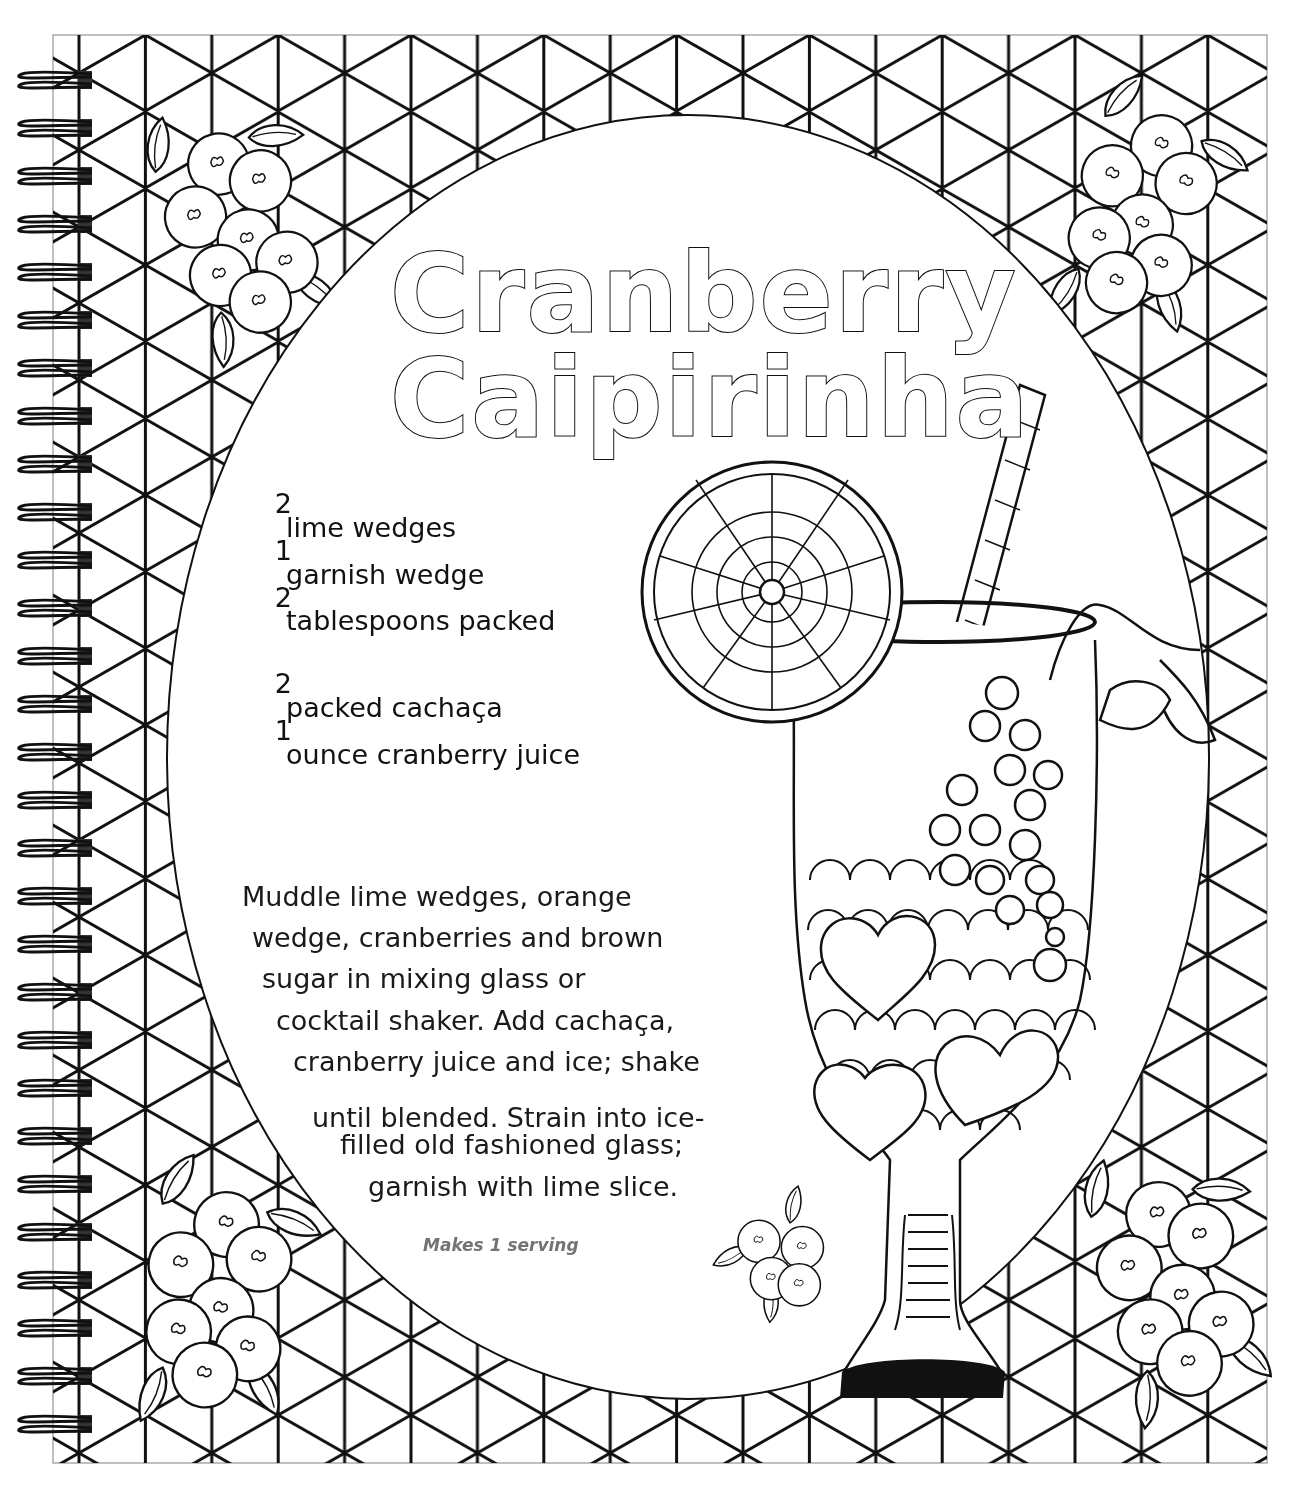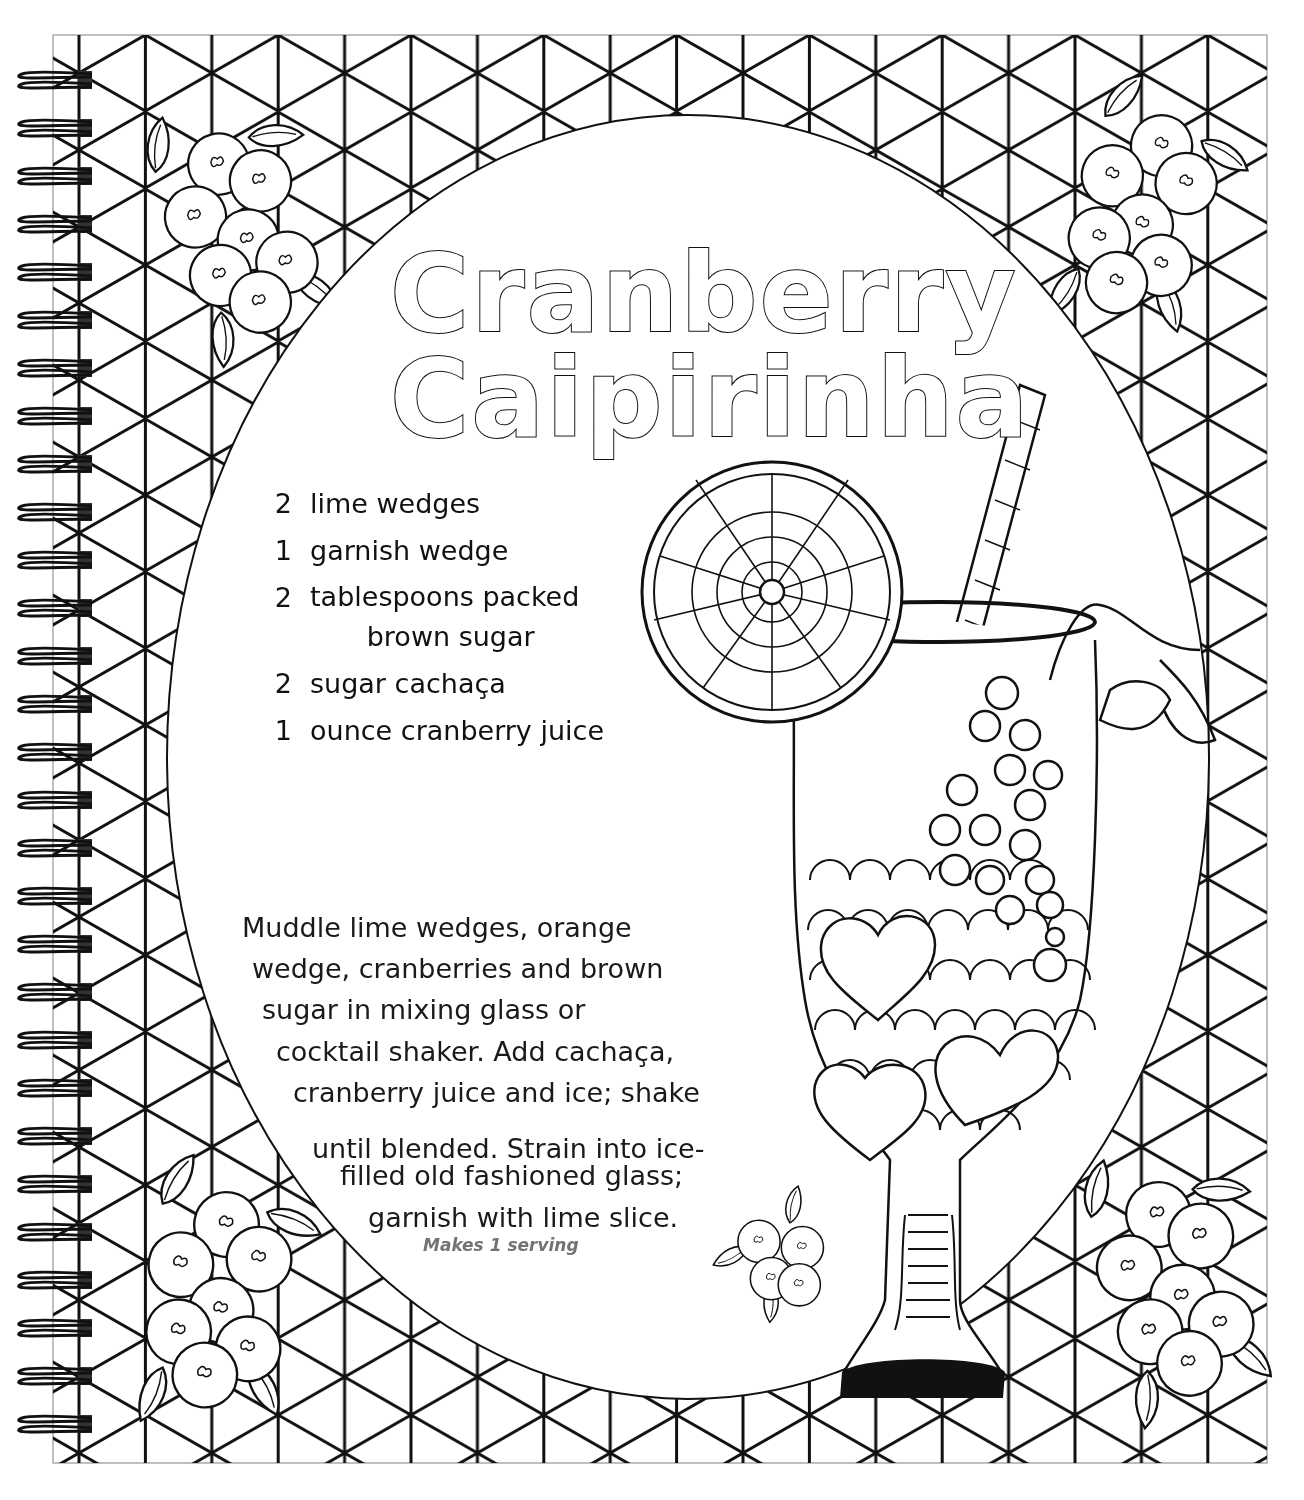--- a/index.html
+++ b/index.html
@@ -10,26 +10,26 @@
     font-family:"DejaVu Sans", sans-serif; font-weight:bold;
     color:#ffffff; -webkit-text-stroke:2px #111; paint-order:stroke fill;
     font-size:108px; line-height:1; letter-spacing:2px;
   }
   .title.l1 { top:240px; }
   .title.l2 { top:345px; }
   .ingredients { position:absolute; left:250px; top:480px; width:420px; }
   .ing { position:relative; font-size:27px; line-height:47px; height:47px; white-space:nowrap; }
   .ing .qty { position:absolute; right:calc(100% - 42px); width:60px; text-align:right; }
   .ing .qty { left:-20px; width:62px; }
-  .ing .txt { position:absolute; left:60px; }
+  .ing .txt { position:absolute; left:36px;margin-top:24px; }
   .ing.wrap { height:86px; }
   .ing.wrap .txt { line-height:40px; top:3px;text-align:center; }
   .ing.wrap .txt .cont { display:block; padding-left:12px; }
   .method { position:absolute; left:0; top:876px; width:800px; font-size:27px; line-height:41px; color:#1a1a1a; }
-  .method div { white-space:nowrap; position:absolute;margin-top:31px; }
+  .method div { white-space:nowrap; position:absolute; }
   .serving { position:absolute; left:423px; top:1235px; font-size:17px; font-style:italic; font-weight:600; color:#737373; }
 </style>
 </head>
 <body>
 
 <svg id="art" viewBox="0 0 1304 1500" xmlns="http://www.w3.org/2000/svg">
   <defs>
     <clipPath id="pageClip">
         <rect x="53" y="35" width="1214" height="1428"></rect>
       </clipPath>
@@ -232,26 +232,25 @@
     <span class="txt">lime wedges</span>
   </div>
   <div class="ing">
     <span class="qty">1</span>
     <span class="txt">garnish wedge</span>
   </div>
   <div class="ing wrap">
     <span class="qty">2</span>
     <span class="txt">
       <span>tablespoons packed</span>
-      <span class="cont">brown sugar</span>
     </span>
   </div>
   <div class="ing">
     <span class="qty">2</span>
-    <span class="txt">sugar cachaça</span>
+    <span class="txt">packed cachaça</span>
   </div>
   <div class="ing">
     <span class="qty">1</span>
     <span class="txt">ounce cranberry juice</span>
   </div>
 </div>
 
 <div class="method">
   <div style="left:242px;top:0px">Muddle lime wedges, orange</div>
   <div style="left:252px;top:41px">wedge, cranberries and brown</div>

